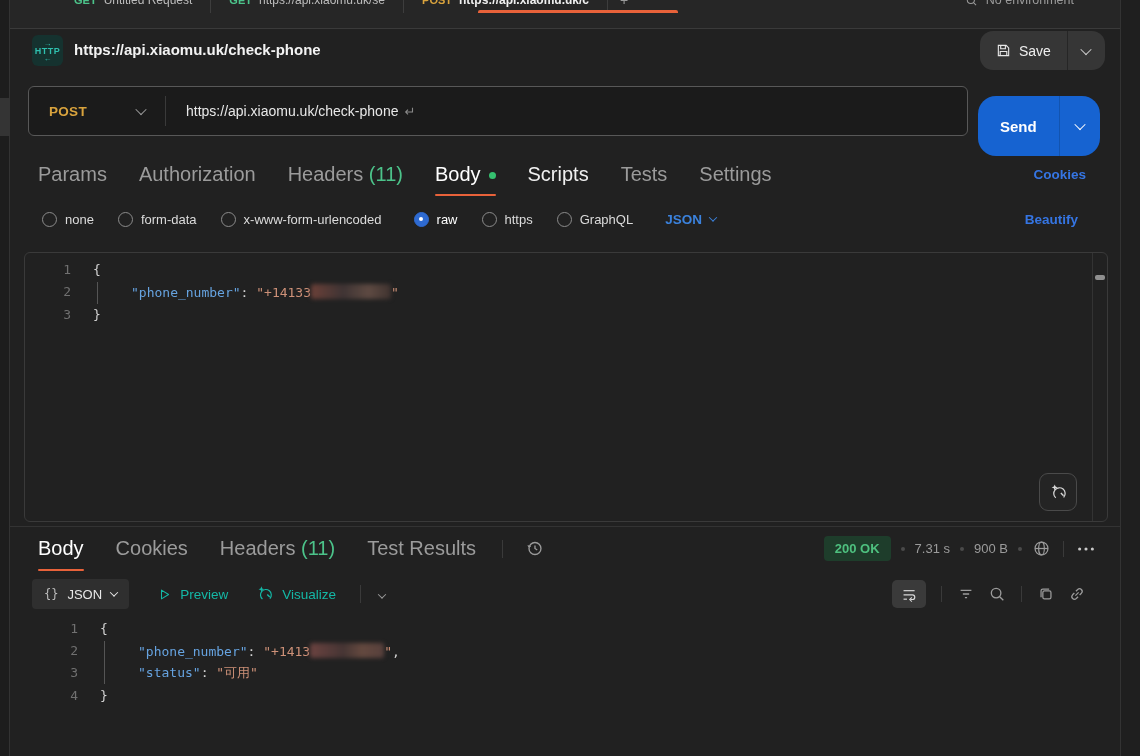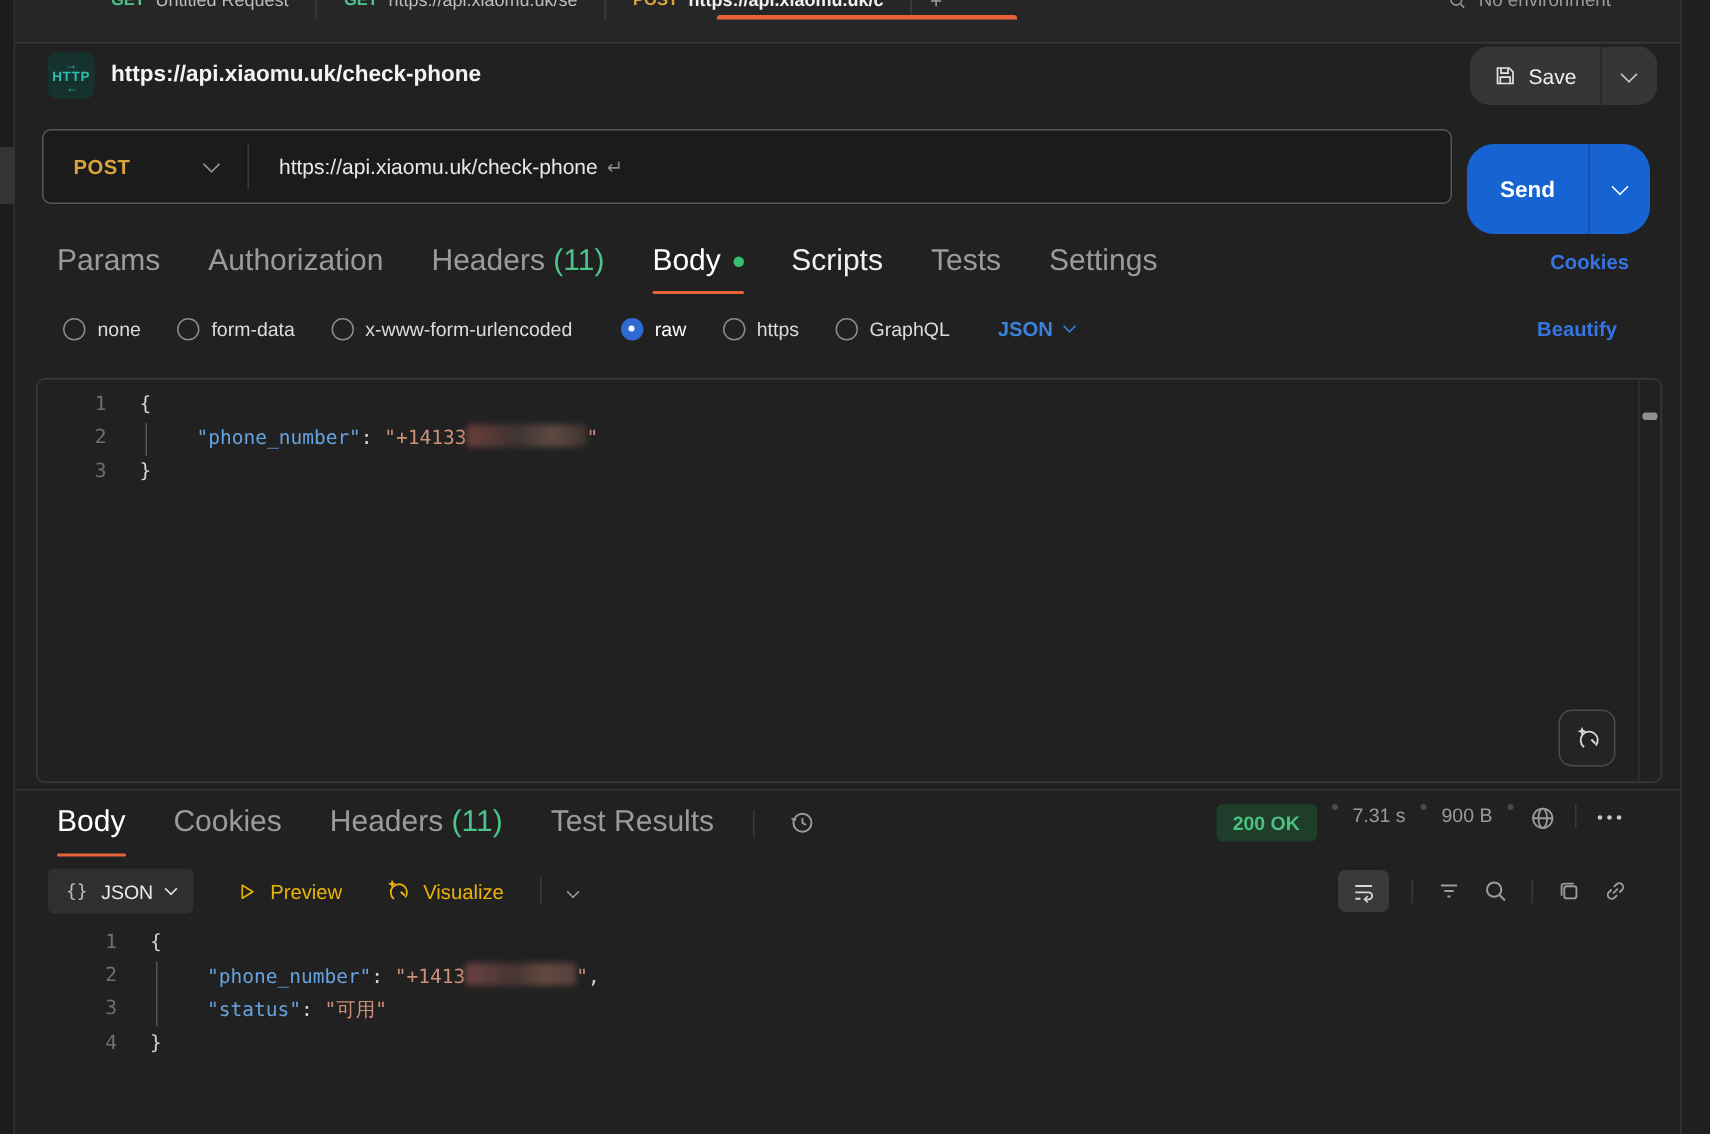--- a/index.html
+++ b/index.html
@@ -95,32 +95,32 @@
   .scrollthumb { position:absolute; right:2px; top:22px; width:10px; height:5px; background:#8f8f8f; border-radius:2px; }
   .postbot-btn { position:absolute; right:30px; bottom:10px; width:38px; height:38px; border:1px solid #4a4a4a; border-radius:9px;
     display:flex; align-items:center; justify-content:center; background:#242424; color:#d8d8d8; }
 
   
   .resp-top-divider { position:absolute; left:10px; top:526px; width:1110px; height:1px; background:#333; }
   .resp-header { position:absolute; left:10px; top:527px; width:1110px; height:43px; display:flex; align-items:center; }
   .resp-header .rtab { padding:13px 0; }
   .vline { width:1px; height:18px; background:#3a3a3a; margin-left:26px; }
   .hist-icon { margin-left:22px; color:#9b9b9b; }
-  .resp-meta { position:absolute; right:37px; display:flex; align-items:flex-start; gap:10px; }
+  .resp-meta { position:absolute; right:24px; display:flex; align-items:center; gap:10px; }
   .status-pill { background:#1e3d2b; color:#4ec07f; font-size:13px; font-weight:bold; padding:5px 11px; border-radius:4px; }
   .meta-dot { width:4px; height:4px; border-radius:50%; background:#4a4a4a; }
   .meta-txt { color:#9b9b9b; font-size:13px; }
   .meta-sep { width:1px; height:16px; background:#3a3a3a; margin:0 2px; }
   .icon-btn { color:#9b9b9b; display:flex; align-items:center; justify-content:center; }
 
   
   .resp-toolbar { position:absolute; left:10px; top:574px; width:1110px; height:40px; display:flex; align-items:center; }
   .fmt-btn { margin-left:22px; display:flex; align-items:center; gap:9px; background:#2f2f2f; border-radius:4px; height:30px; padding:0 12px; color:#e8e8e8; font-size:13px; }
   .fmt-btn .braces { color:#bdbdbd; font-size:12px; font-family:"DejaVu Sans Mono", monospace; }
-  .tool-item { display:flex; align-items:center; gap:8px; color:#eab308; font-size:13.5px; margin-left:28px; }
+  .tool-item { display:flex; align-items:center; gap:8px; color:#14b8a6; font-size:13.5px; margin-left:28px; }
   .tb-sep { width:1px; height:18px; background:#3a3a3a; margin-left:24px; }
   .tb-chev { margin-left:18px; color:#9b9b9b; }
   .resp-tools-right { position:absolute; right:34px; display:flex; align-items:center; gap:13px; }
   .wrap-btn { width:34px; height:28px; background:#3a3a3a; border-radius:5px; display:flex; align-items:center; justify-content:center; color:#d8d8d8; }
 
   
   .resp-body { position:absolute; left:24px; top:617px; width:1084px; height:139px; }
   .resp-body .gut { width:54px; }
   .resp-body .cline { height:22.4px; }
 </style>

